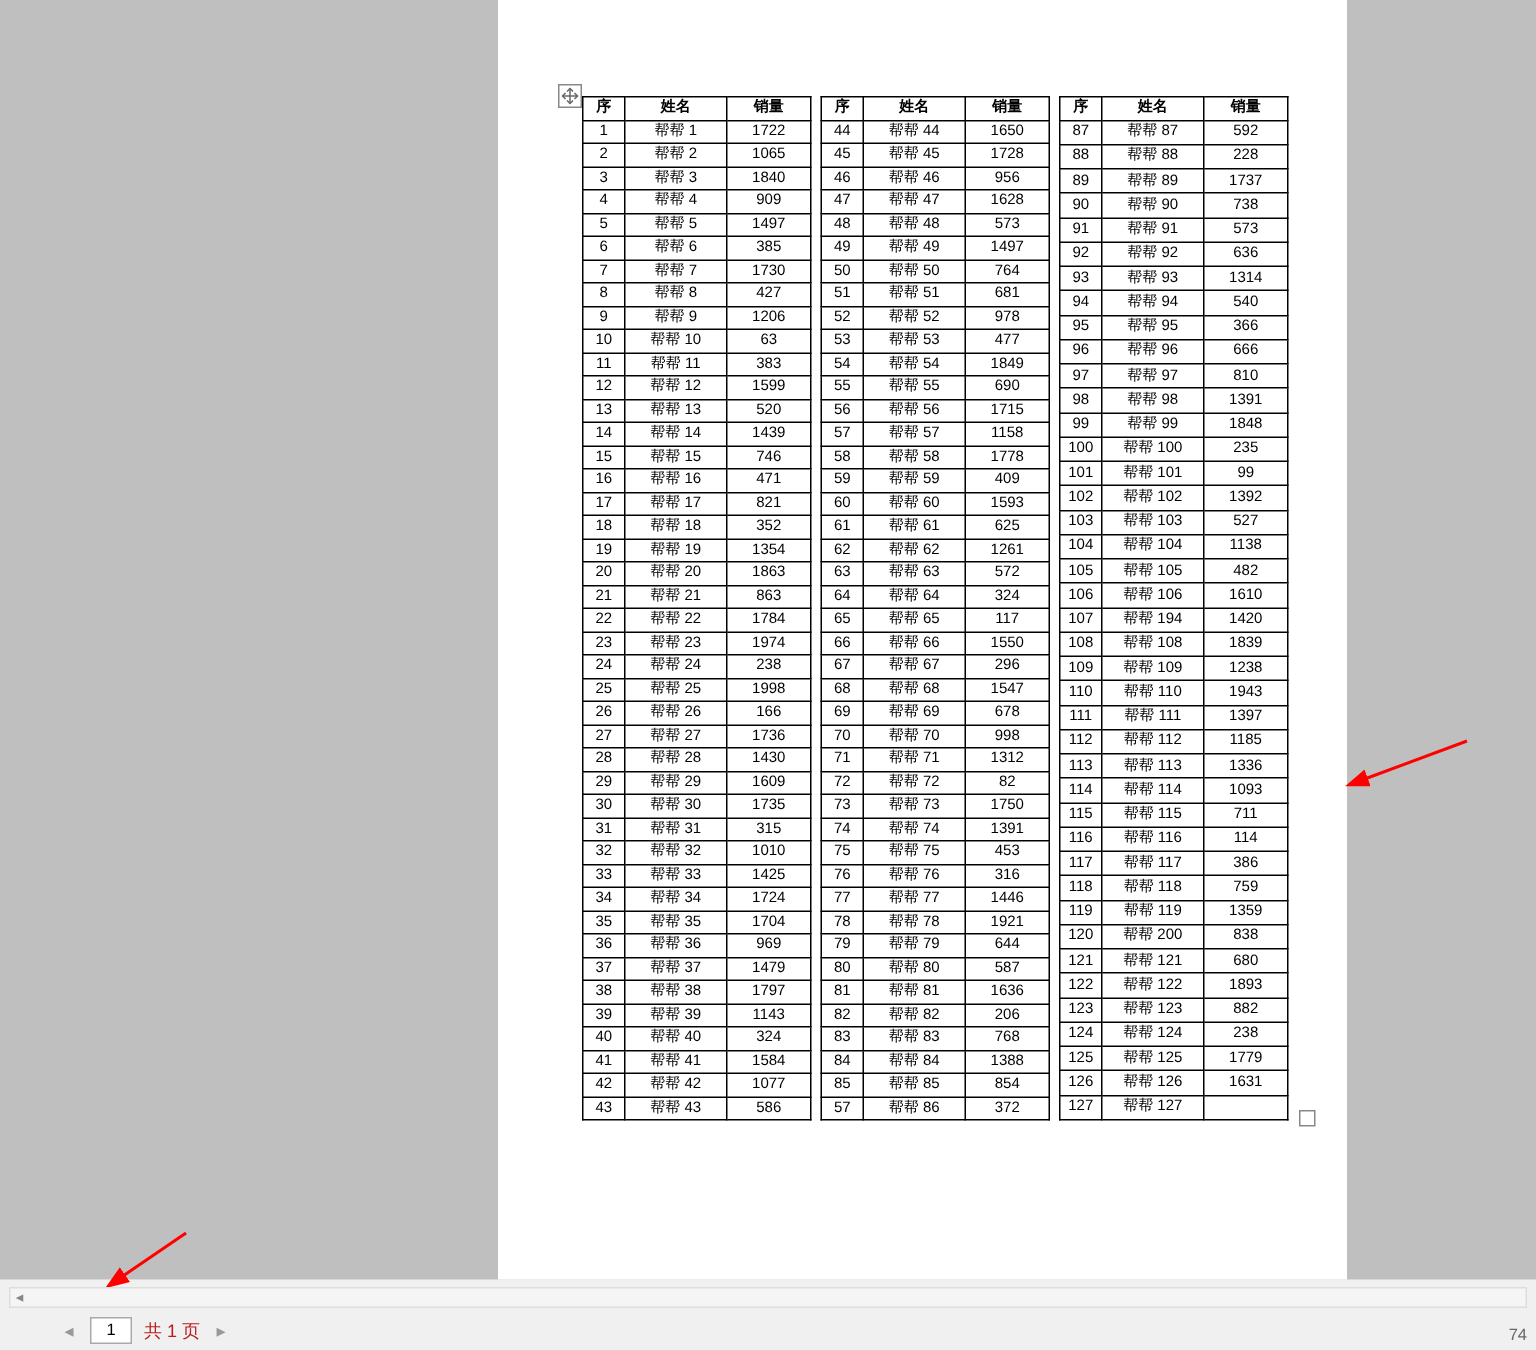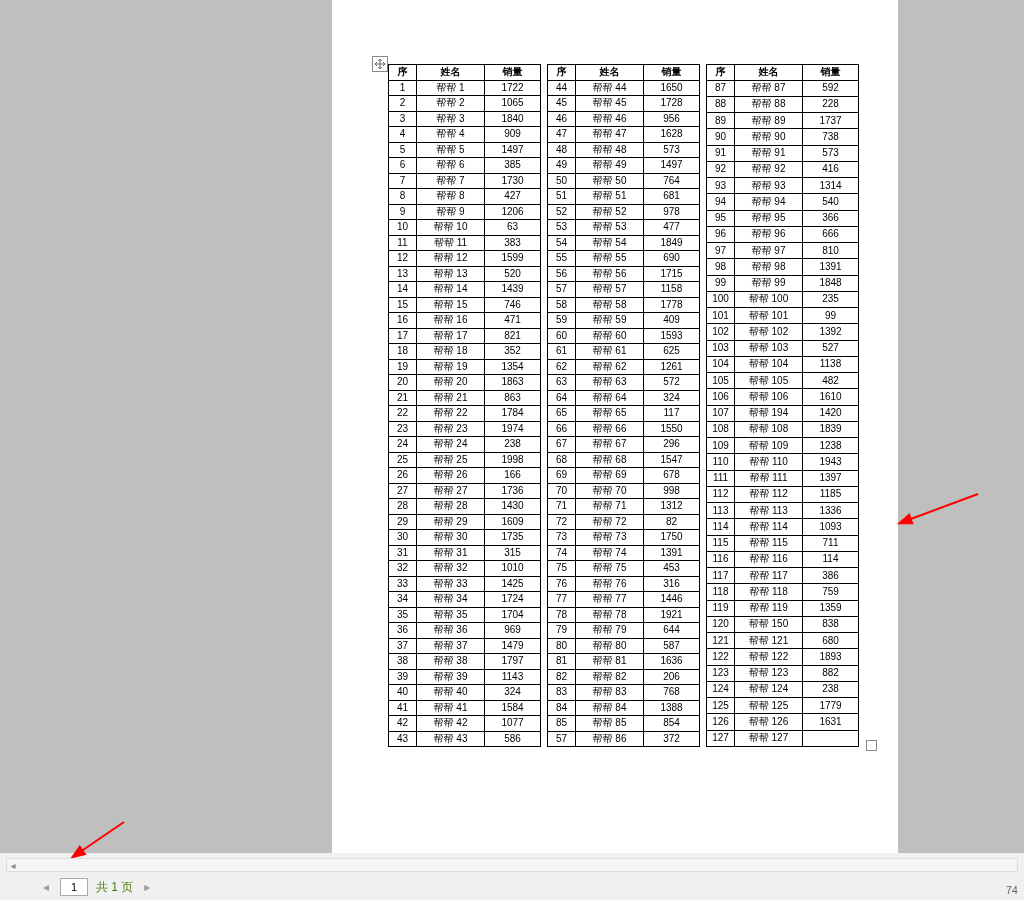--- a/index.html
+++ b/index.html
@@ -18,21 +18,21 @@
     th.col-name, td.col-name { width: 68px; }
     th.col-sales, td.col-sales { width: 56px; }
     th { font-weight: bold; }
 
     .hscroll-track { position: absolute; top: 858px; left: 6px; width: 1012px; height: 14px; background: #f5f5f5; border: 1px solid #ddd; }
     .hscroll-left { position: absolute; left: 0; top: 0; width: 12px; height: 12px; display: flex; align-items: center; justify-content: center; color: #888; font-size: 10px; }
 
     .pager { position: absolute; top: 878px; left: 40px; display: flex; align-items: center; gap: 8px; font-size: 12px; color: #555; }
     .pager .chev { width: 12px; height: 12px; display: inline-flex; align-items: center; justify-content: center; color: #999; font-size: 12px; }
     .pager input { width: 28px; height: 18px; border: 1px solid #aaa; text-align: center; font-size: 11px; }
-    .pager .total { color: #4d7c0f; }
+    .pager .total { color: #b91c1c; }
 
     .zoom-right { position: absolute; right: 6px; bottom: 4px; font-size: 11px; color: #666; }
 
     .arrow { position: absolute; pointer-events: none; }
     .arrow svg { overflow: visible; }
   </style>
 </head>
 <body>
 
 <div class="canvas">
@@ -537,21 +537,21 @@
             <td class="col-sales">738</td>
           </tr>
           <tr>
             <td class="col-seq">91</td>
             <td class="col-name">帮帮 91</td>
             <td class="col-sales">573</td>
           </tr>
           <tr>
             <td class="col-seq">92</td>
             <td class="col-name">帮帮 92</td>
-            <td class="col-sales">416</td>
+            <td class="col-sales">636</td>
           </tr>
           <tr>
             <td class="col-seq">93</td>
             <td class="col-name">帮帮 93</td>
             <td class="col-sales">1314</td>
           </tr>
           <tr>
             <td class="col-seq">94</td>
             <td class="col-name">帮帮 94</td>
             <td class="col-sales">540</td>
@@ -676,21 +676,21 @@
             <td class="col-name">帮帮 118</td>
             <td class="col-sales">759</td>
           </tr>
           <tr>
             <td class="col-seq">119</td>
             <td class="col-name">帮帮 119</td>
             <td class="col-sales">1359</td>
           </tr>
           <tr>
             <td class="col-seq">120</td>
-            <td class="col-name">帮帮 150</td>
+            <td class="col-name">帮帮 200</td>
             <td class="col-sales">838</td>
           </tr>
           <tr>
             <td class="col-seq">121</td>
             <td class="col-name">帮帮 121</td>
             <td class="col-sales">680</td>
           </tr>
           <tr>
             <td class="col-seq">122</td>
             <td class="col-name">帮帮 122</td>

